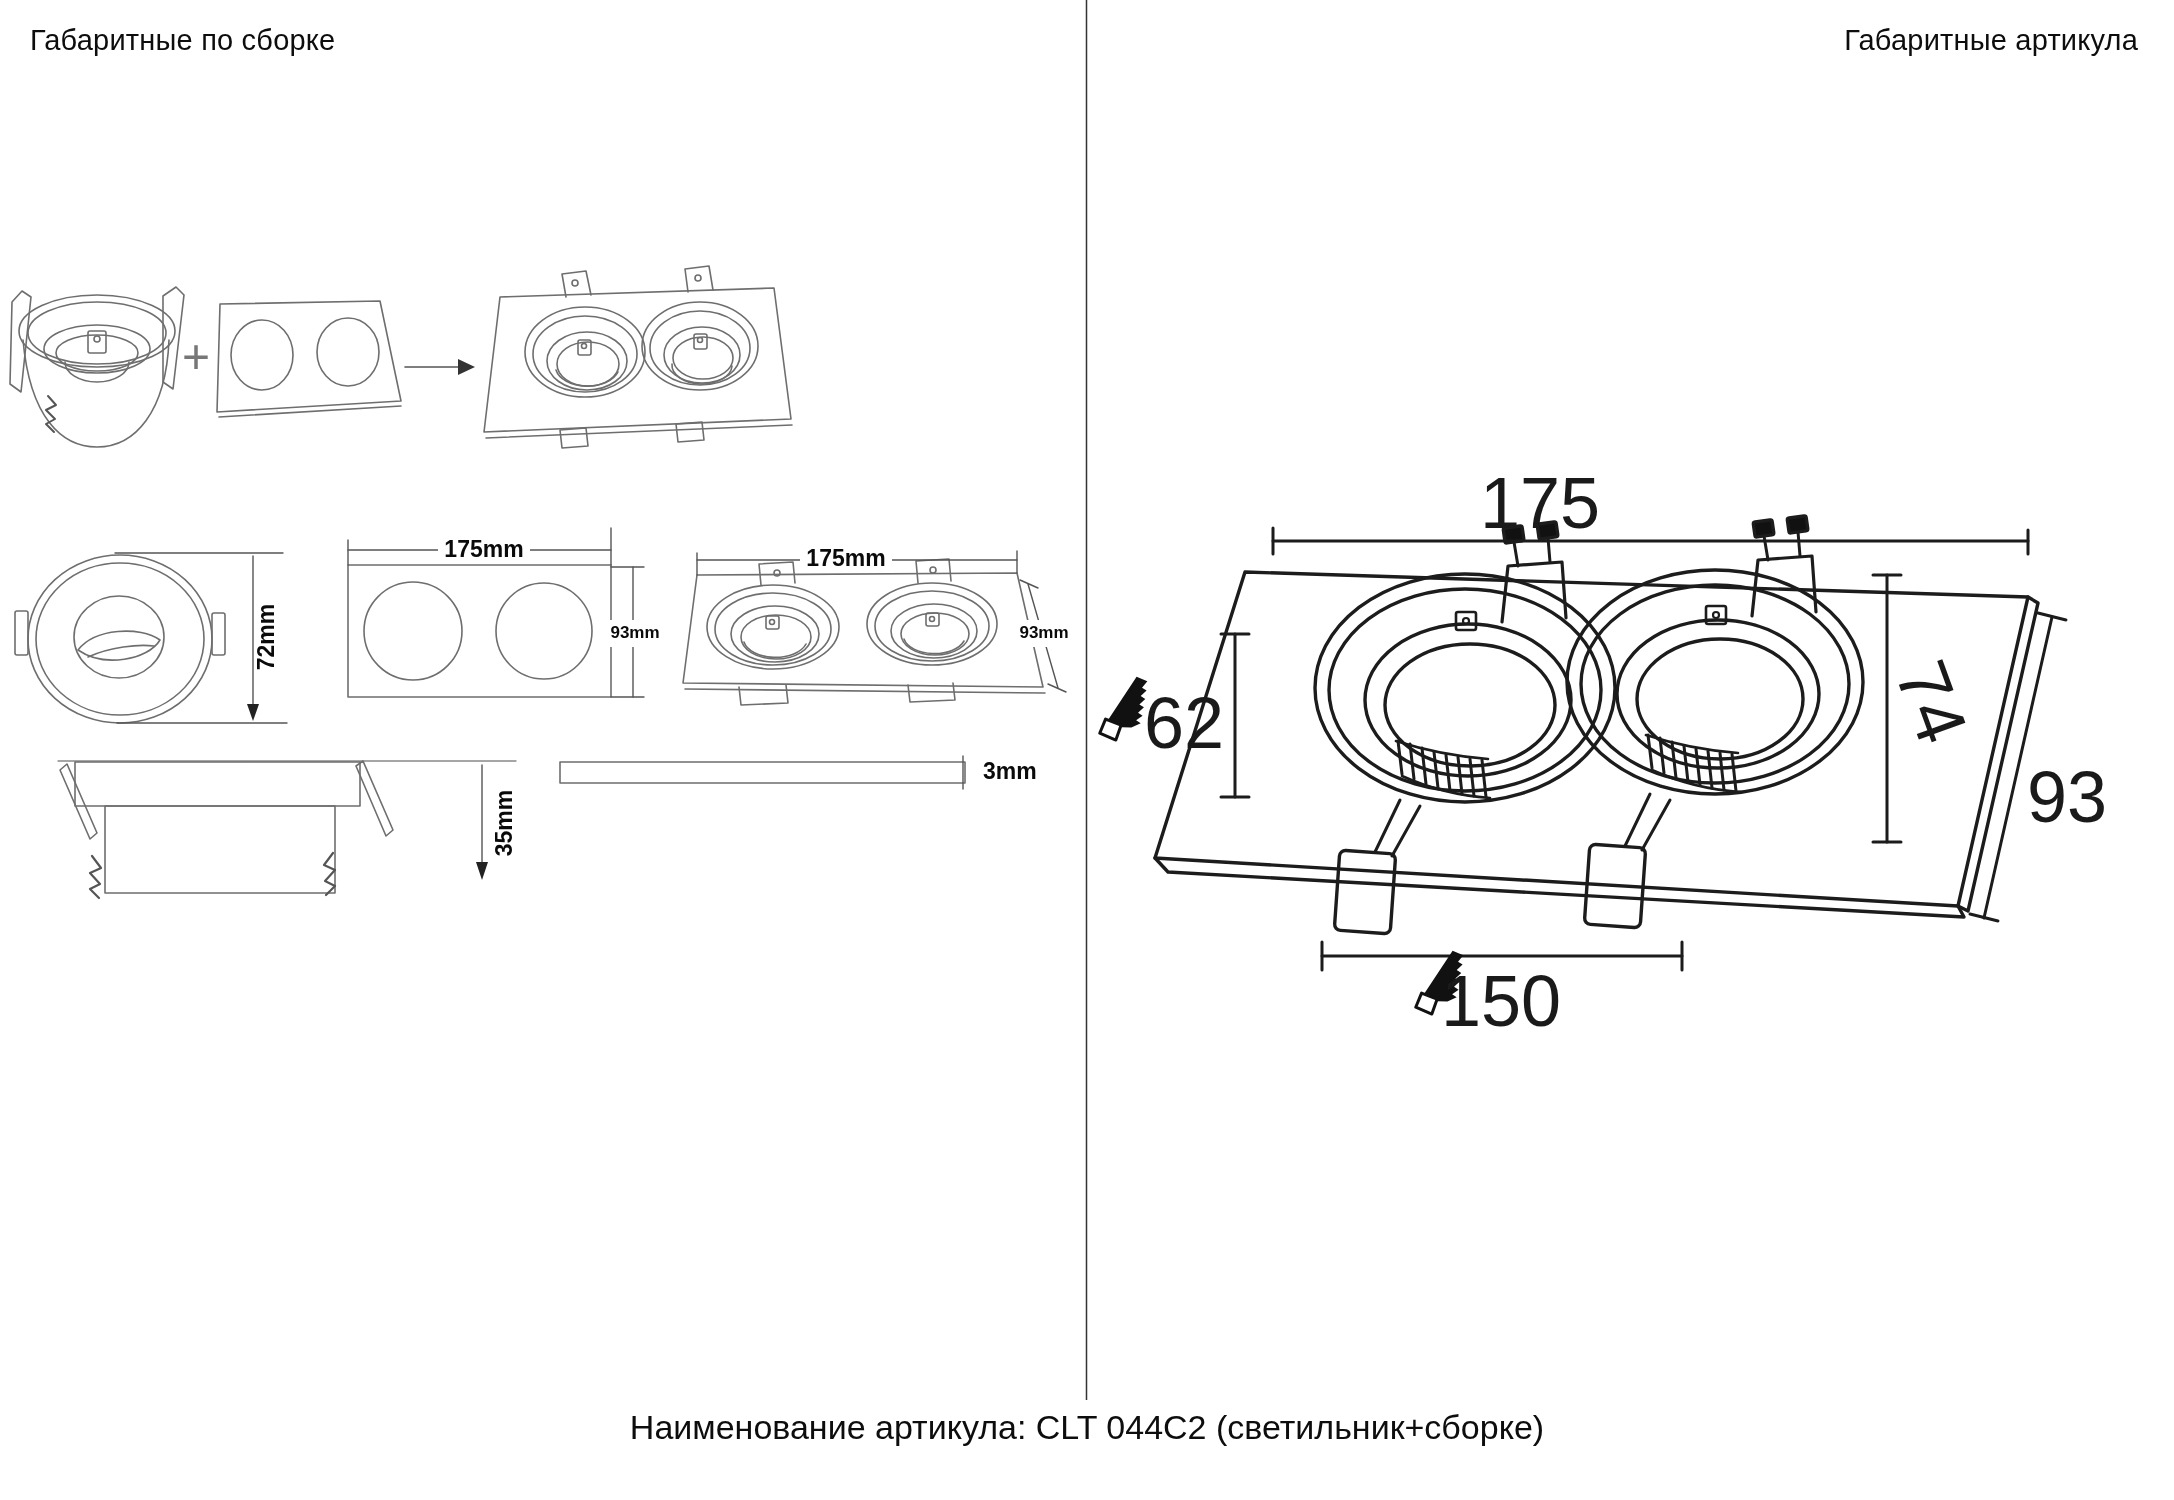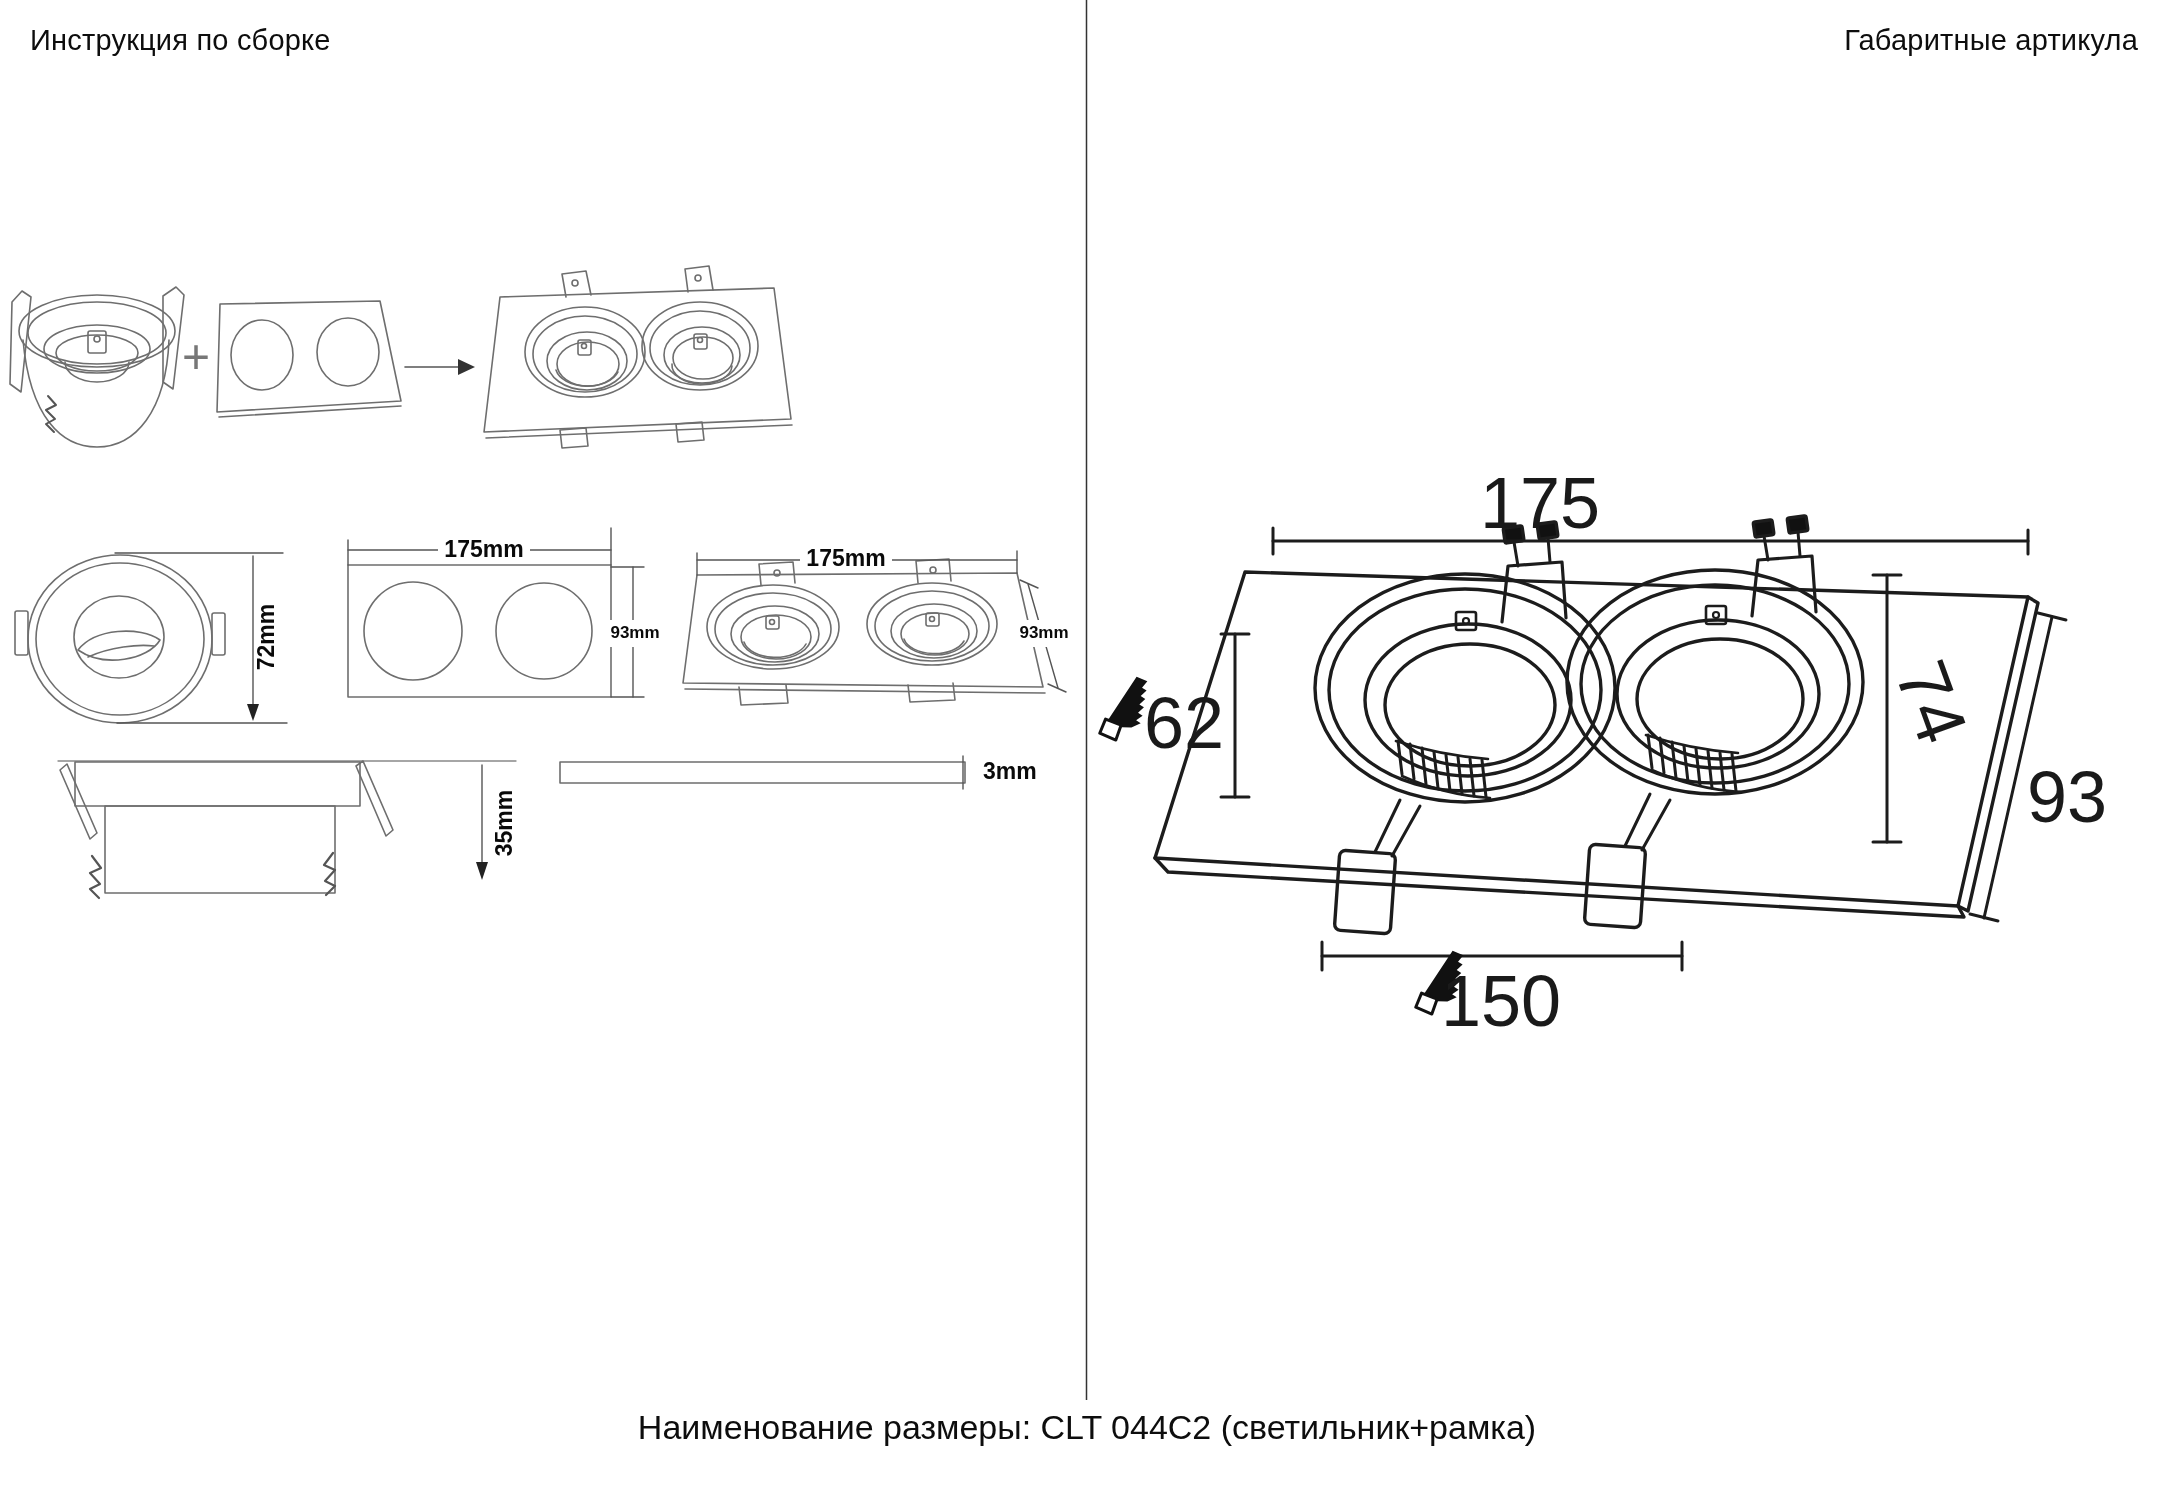--- a/index.html
+++ b/index.html
@@ -15,21 +15,21 @@
   .dimL{font-size:23px;font-weight:700;fill:#0a0a0a;}
   .dimLs{font-size:17px;font-weight:700;fill:#0a0a0a;}
   .dimR{font-size:72px;font-weight:400;fill:#1a1a1a;letter-spacing:0px;}
   .plus{font-size:48px;font-weight:300;fill:#777;}
 </style>
 </head>
 <body>
 
 <div id="canvas">
 
-  <div id="hdr-left" class="hdr">Инструкция по сборке</div>
+  <div id="hdr-left" class="hdr">Габаритные по сборке</div>
   <div id="hdr-right" class="hdr">Габаритные артикула</div>
 
   <svg id="drawing" width="2174" height="1400" viewBox="0 0 2174 1400" fill="none" stroke-linecap="round" stroke-linejoin="round">
 
     <line x1="1086.5" y1="0" x2="1086.5" y2="1400" stroke="#333" stroke-width="1.5"></line>
 
     <g stroke="#6e6e6e" stroke-width="1.6">
 
       <g>
         <path d="M12,302 L22,291 L31,297 L21,392 L10,384 Z"></path>
@@ -258,14 +258,14 @@
       </g>
 
       <text class="dimR" x="1540" y="528" text-anchor="middle" stroke="none" fill="#1a1a1a">175</text>
       <text class="dimR" x="1224" y="748" text-anchor="end" stroke="none" fill="#1a1a1a">62</text>
       <text class="dimR" x="1926" y="704" text-anchor="middle" dominant-baseline="middle" transform="rotate(70 1926 704)" stroke="none" fill="#1a1a1a">74</text>
       <text class="dimR" x="2067" y="822" text-anchor="middle" stroke="none" fill="#1a1a1a">93</text>
       <text class="dimR" x="1501" y="1026" text-anchor="middle" stroke="none" fill="#1a1a1a">150</text>
     </g>
   </svg>
 
-  <div id="caption">Наименование размеры: CLT 044C2 (светильник+рамка)</div>
+  <div id="caption">Наименование артикула: CLT 044C2 (светильник+сборке)</div>
 </div>
 
 </body></html>

